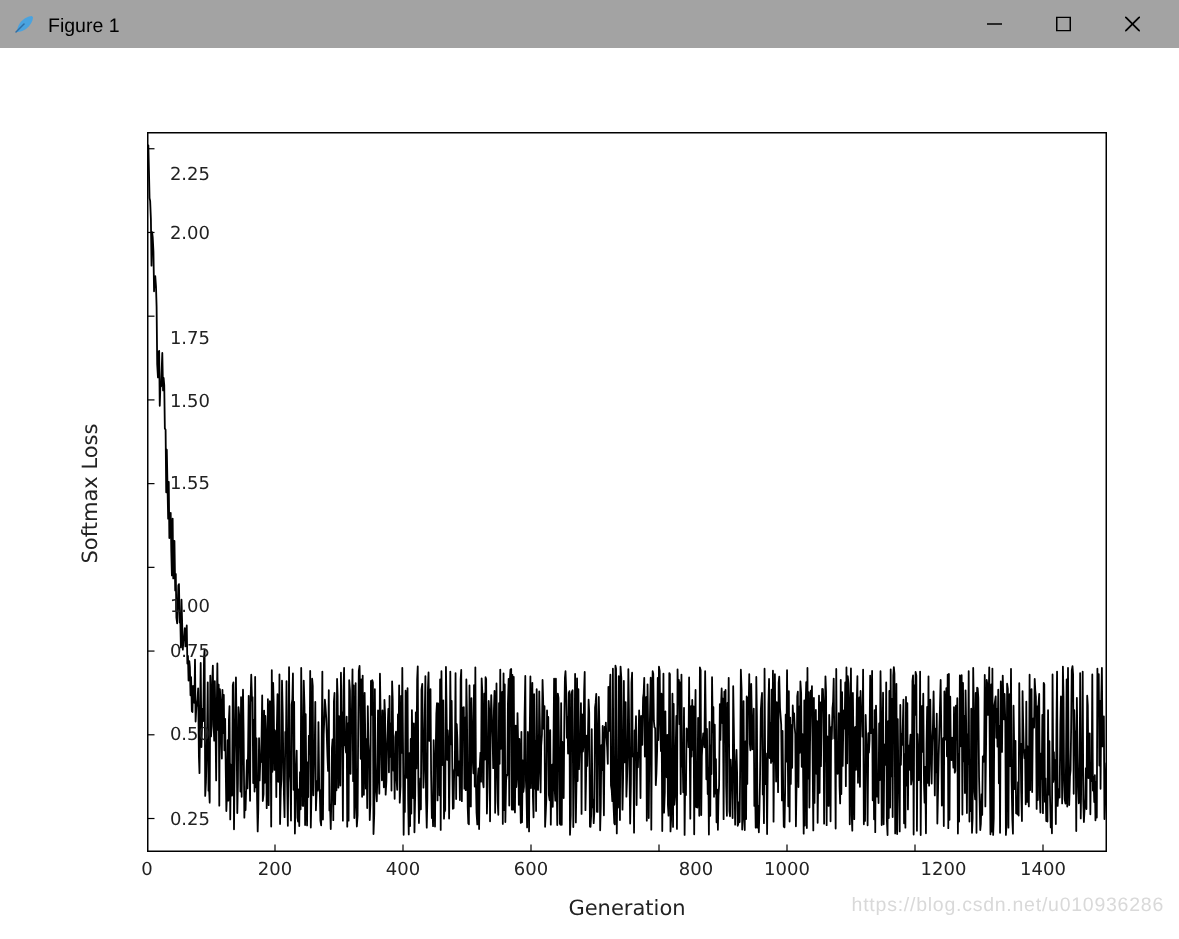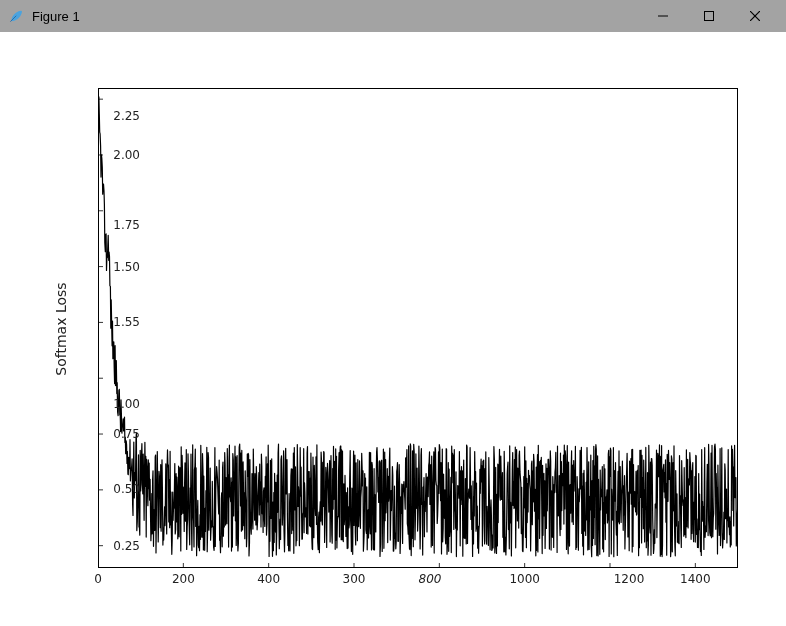--- a/index.html
+++ b/index.html
@@ -161,20 +161,22 @@
       <div class="tick-label y-tick" style="top: 290.419px;">1.55</div>
       <div class="tick-label y-tick" style="top: 234.605px;">1.50</div>
       <div class="tick-label y-tick" style="top: 193px;">1.75</div>
       <div class="tick-label y-tick" style="top: 122.977px;">2.00</div>
       <div class="tick-label y-tick" style="top: 84px;">2.25</div>
     </div>
   <div id="xtick-holder">
       <div class="tick-label x-tick" style="left: 98px;">0</div>
       <div class="tick-label x-tick" style="left: 183.333px;">200</div>
       <div class="tick-label x-tick" style="left: 268.667px;">400</div>
-      <div class="tick-label x-tick" style="left: 354px;">300</div>
-      <div class="tick-label x-tick" style="left: 430px; font-style: italic;">800</div>
+      <div class="tick-label x-tick" style="left: 354px;">600</div>
+      <div class="tick-label x-tick" style="left: 464px;">800</div>
       <div class="tick-label x-tick" style="left: 524.667px;">1000</div>
       <div class="tick-label x-tick" style="left: 610px; margin-left: 19px;">1200</div>
       <div class="tick-label x-tick" style="left: 695.333px;">1400</div>
     </div>
 
+  <div class="x-label">Generation</div>
+  <div class="watermark">https://blog.csdn.net/u010936286</div>
 </div>
 
 </body></html>

